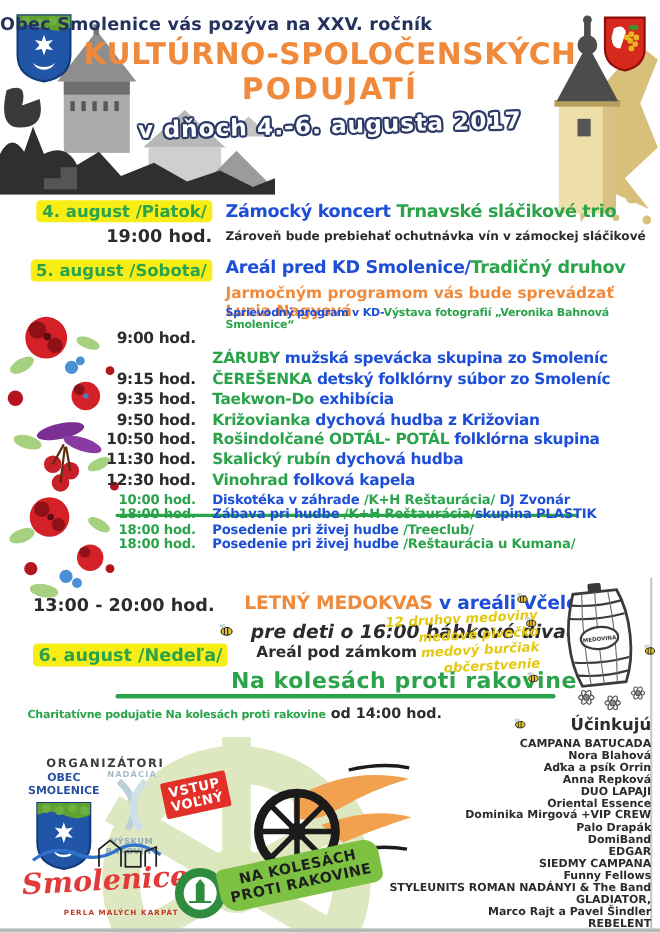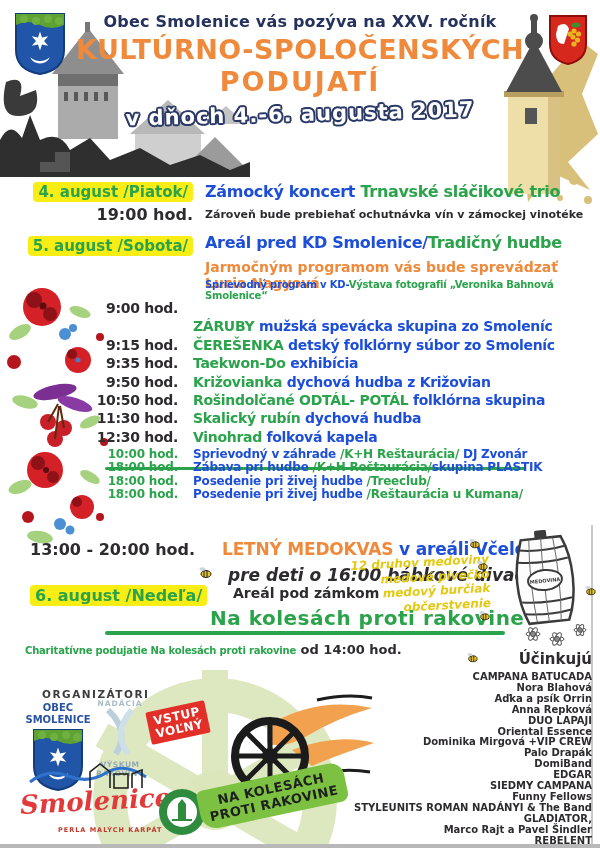--- a/index.html
+++ b/index.html
@@ -4,21 +4,21 @@
 <style>
   html,body{margin:0;padding:0;background:#fff;}
   .poster{position:relative;width:600px;height:848px;background:#ffffff;overflow:hidden;
     font-family:"DejaVu Sans","Liberation Sans",sans-serif;font-weight:700;color:#2d2b2e;}
   .abs{position:absolute;}
   .c-green{color:#2aa34b;} .c-dark{color:#1d4ed8;margin-top:36px;} .c-orange{color:#ef8a3c;}
   
   .edge-bottom{left:0;right:0;bottom:0;height:4px;background:#b8b8b8;}
   .edge-right{top:525px;bottom:4px;right:7px;width:2px;background:#c9c9c9;}
   
-  .hdr-invite{left:0;top:12px;width:100%;text-align:center;font-size:16px;color:#26325e;letter-spacing:.2px;}
+  .hdr-invite{left:0;top:12px;width:100%;text-align:left;font-size:16px;color:#26325e;letter-spacing:.2px;}
   .hdr-title1{left:0;top:34px;width:100%;text-align:center;font-size:27px;font-weight:800;color:#ef8a3c;letter-spacing:.5px;}
   .hdr-title2{left:0;top:66px;width:100%;text-align:center;font-size:27px;font-weight:800;color:#ef8a3c;letter-spacing:2px;}
   .hdr-date{left:0;top:102px;width:100%;text-align:center;font-size:21px;font-weight:800;color:#fff;
     transform:rotate(-1.5deg);letter-spacing:1px;
     text-shadow:-2px 0 #2b3966,2px 0 #2b3966,0 -2px #2b3966,0 2px #2b3966,-1.5px -1.5px #2b3966,1.5px 1.5px #2b3966,-1.5px 1.5px #2b3966,1.5px -1.5px #2b3966;}
   
   .pill{display:inline-block;background:#f8ee16;color:#2aa34b;padding:1px 5px;border-radius:4px;}
   .labelcol{left:18px;width:175px;text-align:right;}
   .d1-label{top:182px;font-size:15px;}
   .d1-time{top:205px;font-size:16px;color:#2d2b2e;}
@@ -137,24 +137,24 @@
   </svg>
 
   <div class="abs hdr-invite">Obec Smolenice vás pozýva na XXV. ročník</div>
   <div class="abs hdr-title1">KULTÚRNO-SPOLOČENSKÝCH</div>
   <div class="abs hdr-title2">PODUJATÍ</div>
   <div class="abs hdr-date">v dňoch 4.-6. augusta 2017</div>
 
   <div class="abs labelcol d1-label"><span class="pill">4. august /Piatok/</span></div>
   <div class="abs labelcol d1-time">19:00 hod.</div>
   <div class="abs d1-title"><span class="c-dark">Zámocký koncert</span><span class="c-green">  Trnavské sláčikové trio</span></div>
-  <div class="abs d1-sub">Zároveň bude prebiehať ochutnávka vín v zámockej vinotéke</div>
+  <div class="abs d1-sub">Zároveň bude prebiehať ochutnávka vín v zámockej sláčikové</div>
 
   <div class="abs labelcol d2-label"><span class="pill">5. august /Sobota/</span></div>
-  <div class="abs d2-title"><span class="c-dark">Areál pred KD Smolenice/</span><span class="c-green">Tradičný hudbe</span></div>
+  <div class="abs d2-title"><span class="c-dark">Areál pred KD Smolenice/</span><span class="c-green">Tradičný druhov</span></div>
   <div class="abs d2-host">Jarmočným programom vás bude sprevádzať Lucia Nagyová</div>
   <div class="abs d2-program"><span class="c-dark">Sprievodný program v KD-</span><span class="c-green">Výstava fotografií „Veronika Bahnová Smolenice“</span></div>
 
   <svg class="abs" style="left:0;top:272px;" width="120" height="275" viewBox="0 0 120 275">
     <g fill="#a6d17e">
       <ellipse cx="20" cy="60" rx="12" ry="6" transform="rotate(-30 20 60)"></ellipse>
       <ellipse cx="80" cy="40" rx="11" ry="5" transform="rotate(20 80 40)"></ellipse>
       <ellipse cx="25" cy="130" rx="13" ry="6" transform="rotate(15 25 130)"></ellipse>
       <ellipse cx="90" cy="150" rx="11" ry="5" transform="rotate(-25 90 150)"></ellipse>
       <ellipse cx="20" cy="215" rx="12" ry="6" transform="rotate(-20 20 215)"></ellipse>
@@ -225,21 +225,21 @@
       <div class="sched-row">
         <span class="time">12:30 hod.</span>
         <span class="desc"><span class="c-green">Vinohrad</span><span class="c-dark">  folková kapela</span></span>
       </div>
     </div>
   <div class="abs sched-div"></div>
   <div class="abs sched evening">
 
   <div class="sched-row">
         <span class="time">10:00 hod.</span>
-        <span class="desc"><span class="c-dark">Sprievodný v záhrade </span><span class="c-green">/K+H Reštaurácia/</span><span class="c-dark"> DJ Zvonár</span></span>
+        <span class="desc"><span class="c-dark">Diskotéka v záhrade </span><span class="c-green">/K+H Reštaurácia/</span><span class="c-dark"> DJ Zvonár</span></span>
       </div>
       <div class="sched-row">
         <span class="time">18:00 hod.</span>
         <span class="desc"><span class="c-dark">Zábava pri hudbe </span><span class="c-green">/K+H Reštaurácia/</span><span class="c-dark">skupina PLASTIK</span></span>
       </div>
       <div class="sched-row">
         <span class="time">18:00 hod.</span>
         <span class="desc"><span class="c-dark">Posedenie pri živej hudbe </span><span class="c-green">/Treeclub/</span></span>
       </div>
       <div class="sched-row">

